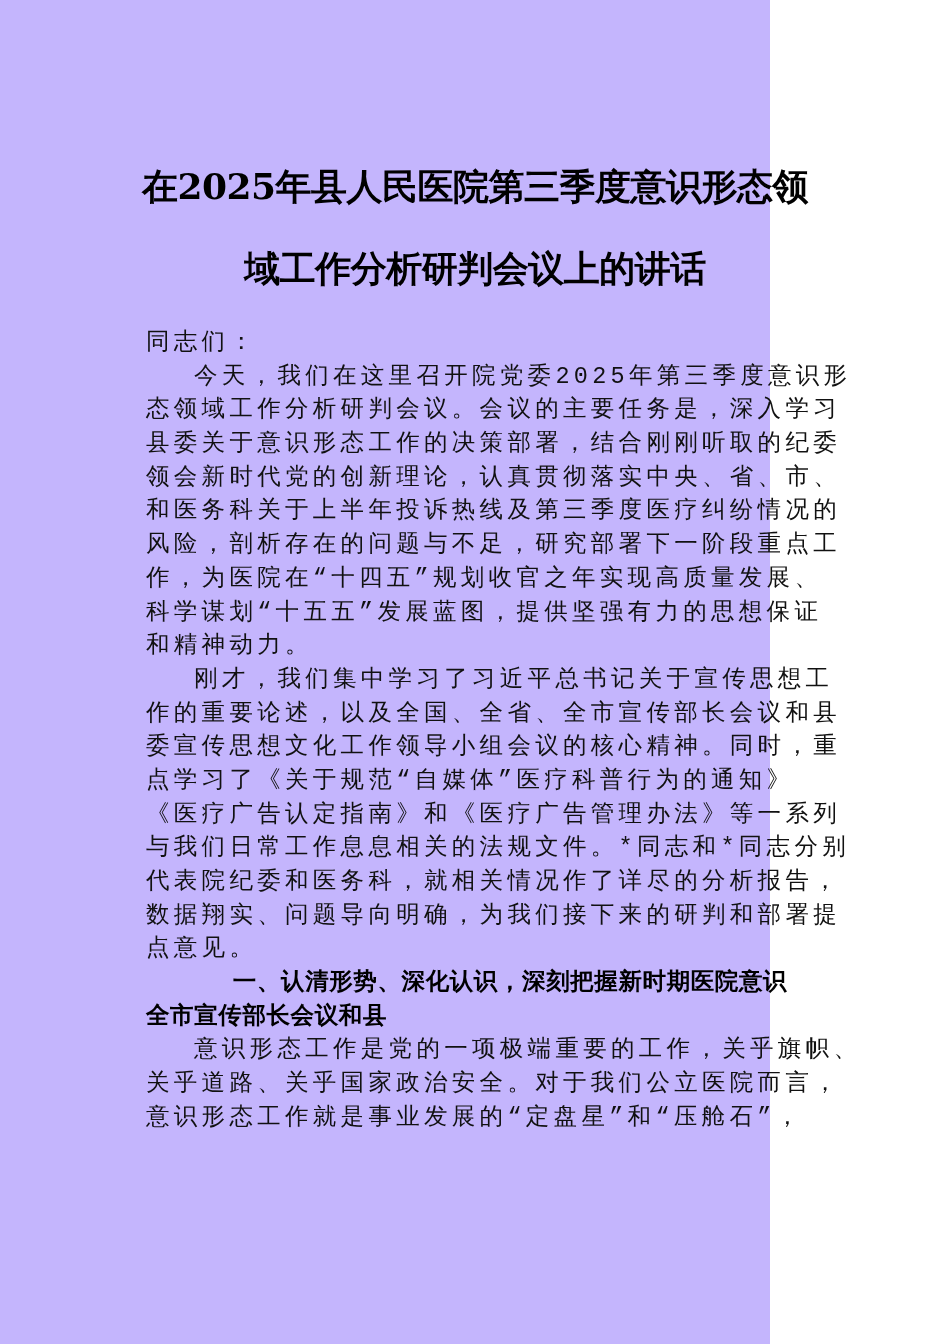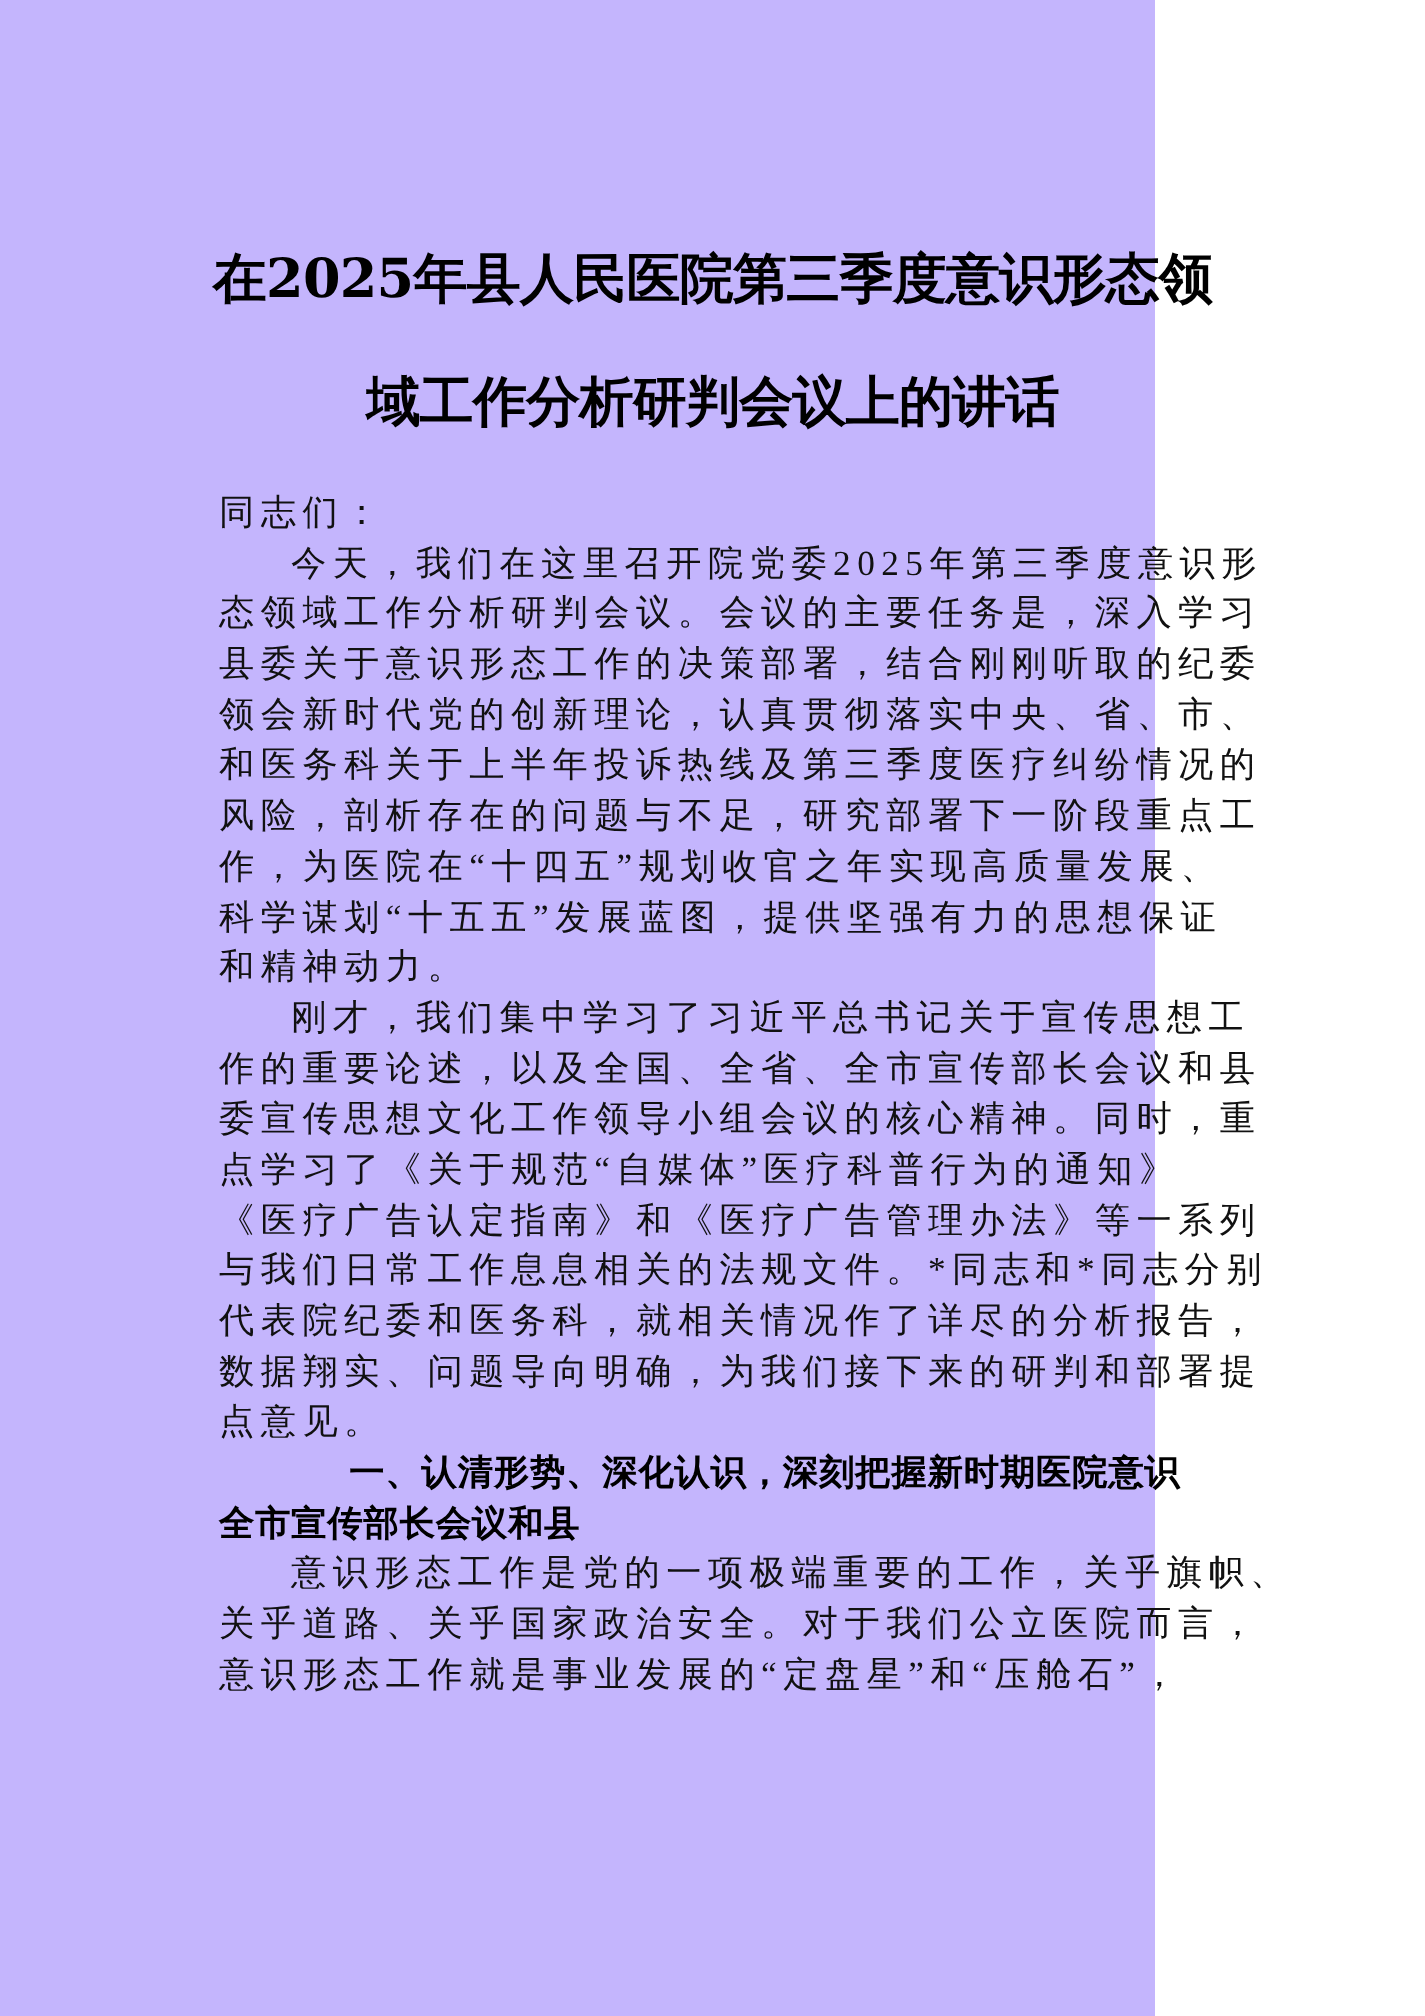--- a/index.html
+++ b/index.html
@@ -35,21 +35,21 @@
       letter-spacing: -0.5px;
       white-space: nowrap;
     }
     .title-line-1 { top: 166px; }
     .title-line-2 { top: 236px; margin-top: 12px; }
 
     .body-text {
       position: absolute;
       left: 146px;
       width: 680px;
-      font-family: Liberation Serif, serif;
+      font-family: Liberation Mono, monospace;
       font-size: 23.5px;
       line-height: 33.7px;
       white-space: nowrap;
       letter-spacing: 4.3px;
       color: #111111;
     }
     .line {
       display: block;
       height: 33.7px;
     }

